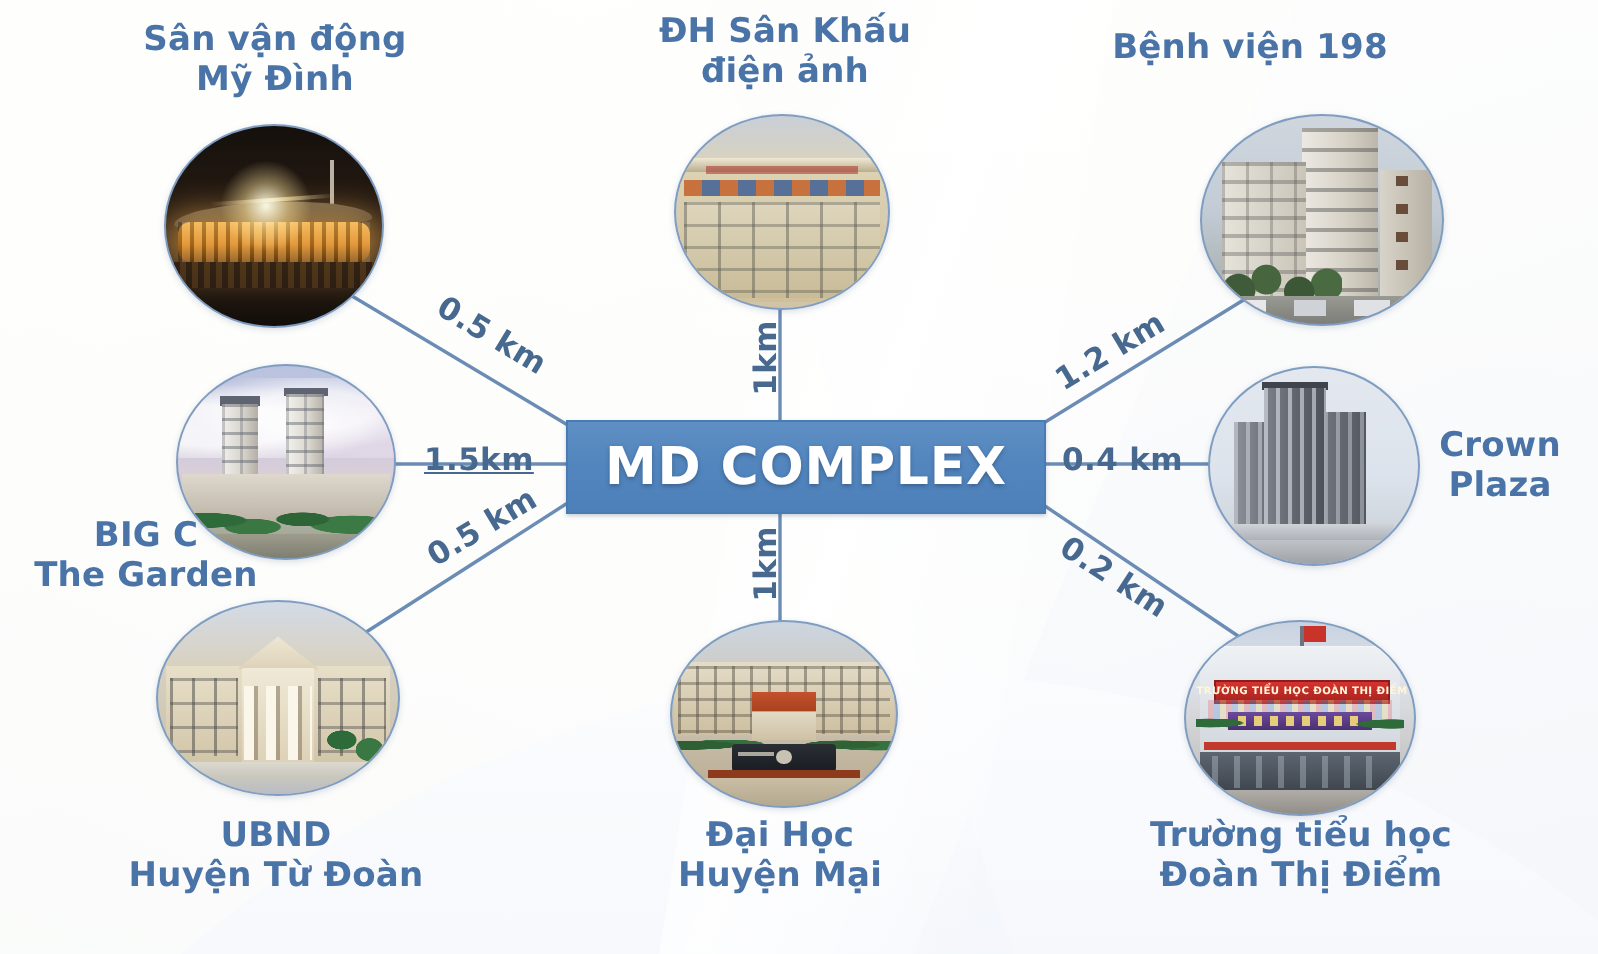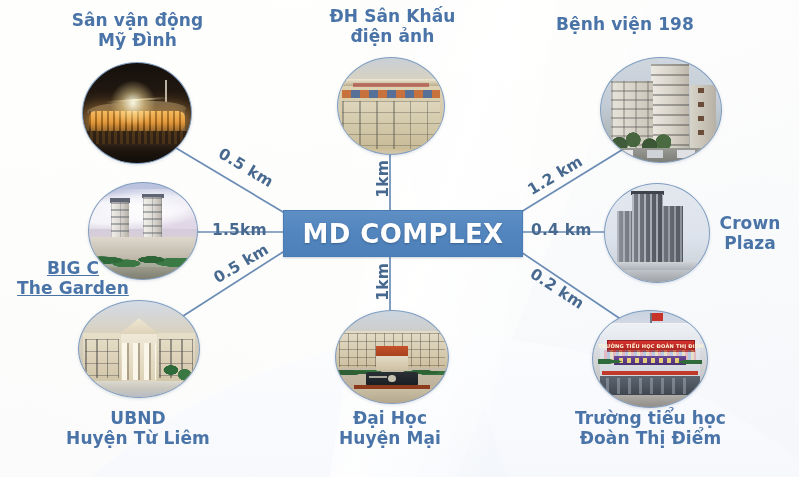--- a/index.html
+++ b/index.html
@@ -557,24 +557,24 @@
         <div class="cloud"></div>
         <div class="cap1"></div>
           <div class="cap2"></div>
         <div class="t1"></div>
           <div class="t2"></div>
         <div class="low"></div>
           <div class="palms"></div>
           <div class="ground"></div>
       </div>
     </div>
-    <div class="caption" style="left:8px; top:258px; width:130px;text-decoration:underline;">BIG C
+    <div class="caption" style="left:8px; top:258px; width:130px;">BIG C
 The Garden</div>
   </div>
-  <div class="dist" style="left:209px; top:221px;">1.5km</div>
+  <div class="dist" style="left:209px; top:221px;text-decoration:underline;">1.5km</div>
 
   <div class="node">
     <div class="photo art-crown" style="left:604px; top:183px; width:104px; height:98px;">
       <div class="inner">
         <div class="crownTop"></div>
         <div class="wingL"></div>
           <div class="wingR"></div>
           <div class="main"></div>
         <div class="podium"></div>
           <div class="street"></div>
@@ -592,21 +592,21 @@
           <div class="pediment"></div>
           <div class="portico"></div>
         <div class="cols"></div>
           <div class="winl"></div>
           <div class="winr"></div>
         <div class="palms"></div>
           <div class="plaza"></div>
       </div>
     </div>
     <div class="caption" style="left:48px; top:408px; width:180px;">UBND
-Huyện Từ Liêm</div>
+Huyện Từ Đoàn</div>
   </div>
   <div class="dist" style="left:208px; top:273px; transform:rotate(-31deg); transform-origin:left top;">0.5 km</div>
 
   <div class="node">
     <div class="photo art-dhtm" style="left:335px; top:310px; width:112px; height:92px;">
       <div class="inner">
         <div class="block"></div>
           <div class="center"></div>
           <div class="trees"></div>
         <div class="monument">

